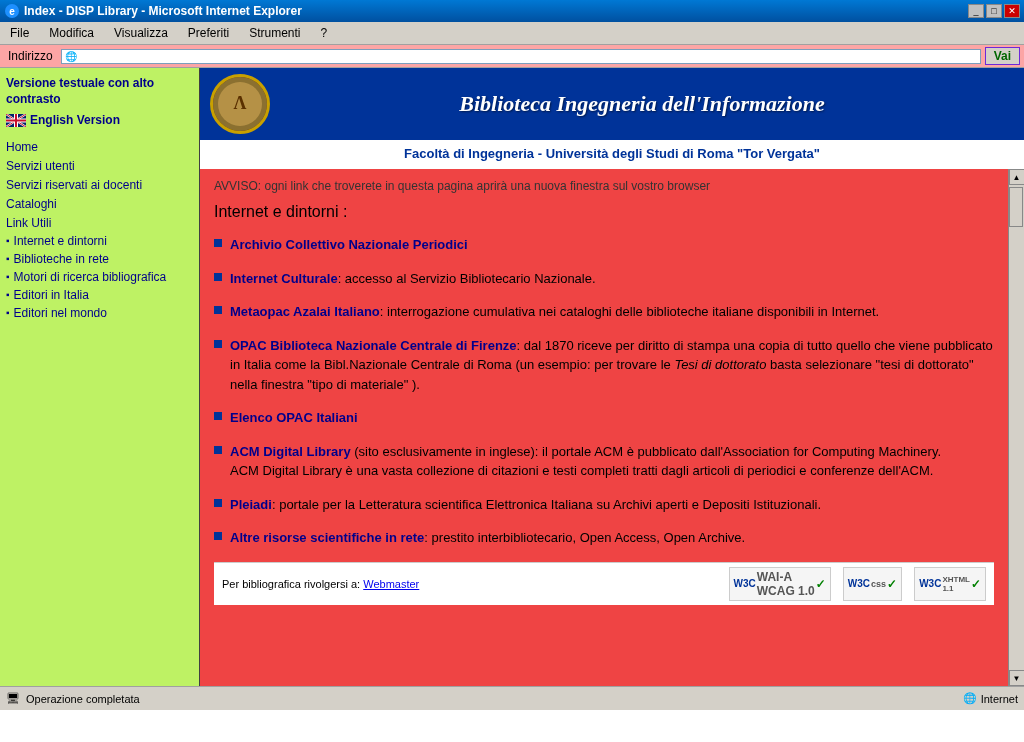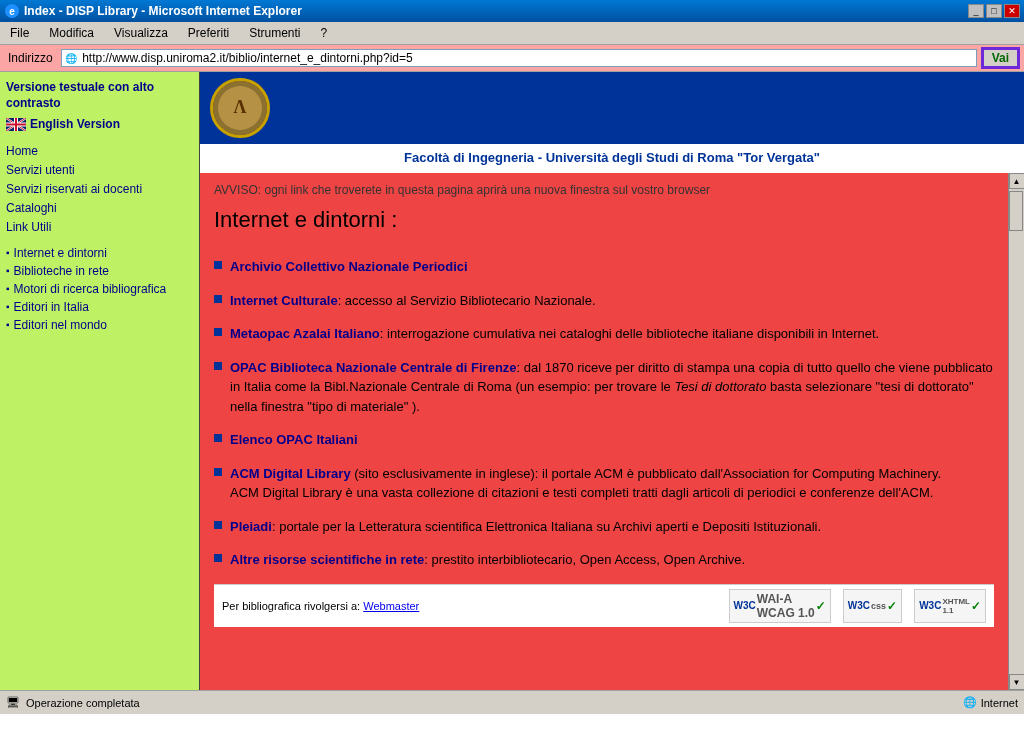--- a/index.html
+++ b/index.html
@@ -64,21 +64,21 @@
       background: white;
       padding: 1px 4px;
       font-size: 12px;
       display: flex;
       align-items: center;
       gap: 4px;
     }
     .address-icon { font-size: 10px; }
     .go-btn {
       background: #d4d0c8;
-      border: 3px solid #6d28d9;
+      border: 1px solid #6d28d9;
       padding: 1px 8px;
       font-size: 12px;
       cursor: pointer;
       font-weight: bold;
       color: #006600;
     }
 
     
     .sidebar {
       width: 200px;
@@ -98,21 +98,21 @@
     .sidebar-english {
       display: flex;
       align-items: center;
       gap: 4px;
       color: #00008b;
       font-size: 12px;
       font-weight: bold;
       margin-bottom: 10px;
       cursor: pointer;
     }
-    .sidebar-nav { list-style: none; margin-bottom: 8px; }
+    .sidebar-nav { list-style: none; }
     .sidebar-nav li {
       padding: 2px 0;
     }
     .sidebar-nav li a {
       color: #00008b;
       text-decoration: none;
       font-size: 12px;
     }
     .sidebar-bullets { list-style: none; }
     .sidebar-bullets li {
@@ -177,24 +177,24 @@
 
     
     .notice-text {
       font-size: 12px;
       color: #333;
       margin-bottom: 10px;
     }
 
     
     .page-title {
-      font-size: 22px;
+      font-size: 16px;
       color: #000;
       font-weight: normal;
-      margin-bottom: 24px;
+      margin-bottom: 14px;
       border-bottom: none;
     }
 
     
     .content-item {
       display: flex;
       align-items: flex-start;
       gap: 8px;
       margin-bottom: 14px;
     }
@@ -303,21 +303,20 @@
   <span class="menu-item">Visualizza</span>
   <span class="menu-item">Preferiti</span>
   <span class="menu-item">Strumenti</span>
   <span class="menu-item">?</span>
 </div>
 
 <div class="address-bar">
   <span class="address-label">Indirizzo</span>
   <div class="address-input">
     <span class="address-icon">🌐</span>
-    <input type="text" style="border: none; outline: none; flex: 1 1 0%; font-size: 12px;" value="http://www.disp.uniroma2.it/biblio/internet_e_dintorni.php?id=5">
   </div>
   <button class="go-btn">Vai</button>
 </div>
 
 <div style="display:flex; height:calc(742px - 22px - 26px - 28px - 24px - 24px);">
 
   <div class="sidebar">
     <div class="sidebar-high-contrast" style="color:#00008b; cursor:pointer;">Versione testuale con alto contrasto</div>
     <div class="sidebar-english">
       <span style="display:inline-block;width:20px;height:13px;">
@@ -366,20 +365,21 @@
   <div style="flex:1; display:flex; flex-direction:column; overflow:hidden;">
 
     <div class="header-banner">
       <div class="header-logo" style="width:60px;height:60px;border-radius:50%;border:3px solid #c8a000;overflow:hidden;display:flex;align-items:center;justify-content:center;">
         <svg width="54" height="54" viewBox="0 0 54 54">
           <circle cx="27" cy="27" r="27" fill="#8b7030"></circle>
           <circle cx="27" cy="27" r="22" fill="#c8a050" opacity="0.7"></circle>
           <text x="27" y="32" text-anchor="middle" fill="#5a3000" font-size="18" font-weight="bold" font-family="serif">Λ</text>
         </svg>
       </div>
+      <div class="header-title-text">Biblioteca Ingegneria dell'Informazione</div>
     </div>
     <div class="header-subtitle">Facoltà di Ingegneria - Università degli Studi di Roma "Tor Vergata"</div>
 
     <div style="display:flex;flex:1;overflow:hidden;">
       <div class="content-area">
 
         <div class="notice-text">AVVISO: ogni link che troverete in questa pagina aprirà una nuova finestra sul vostro browser</div>
 
         <div class="page-title">Internet e dintorni :</div>
 

